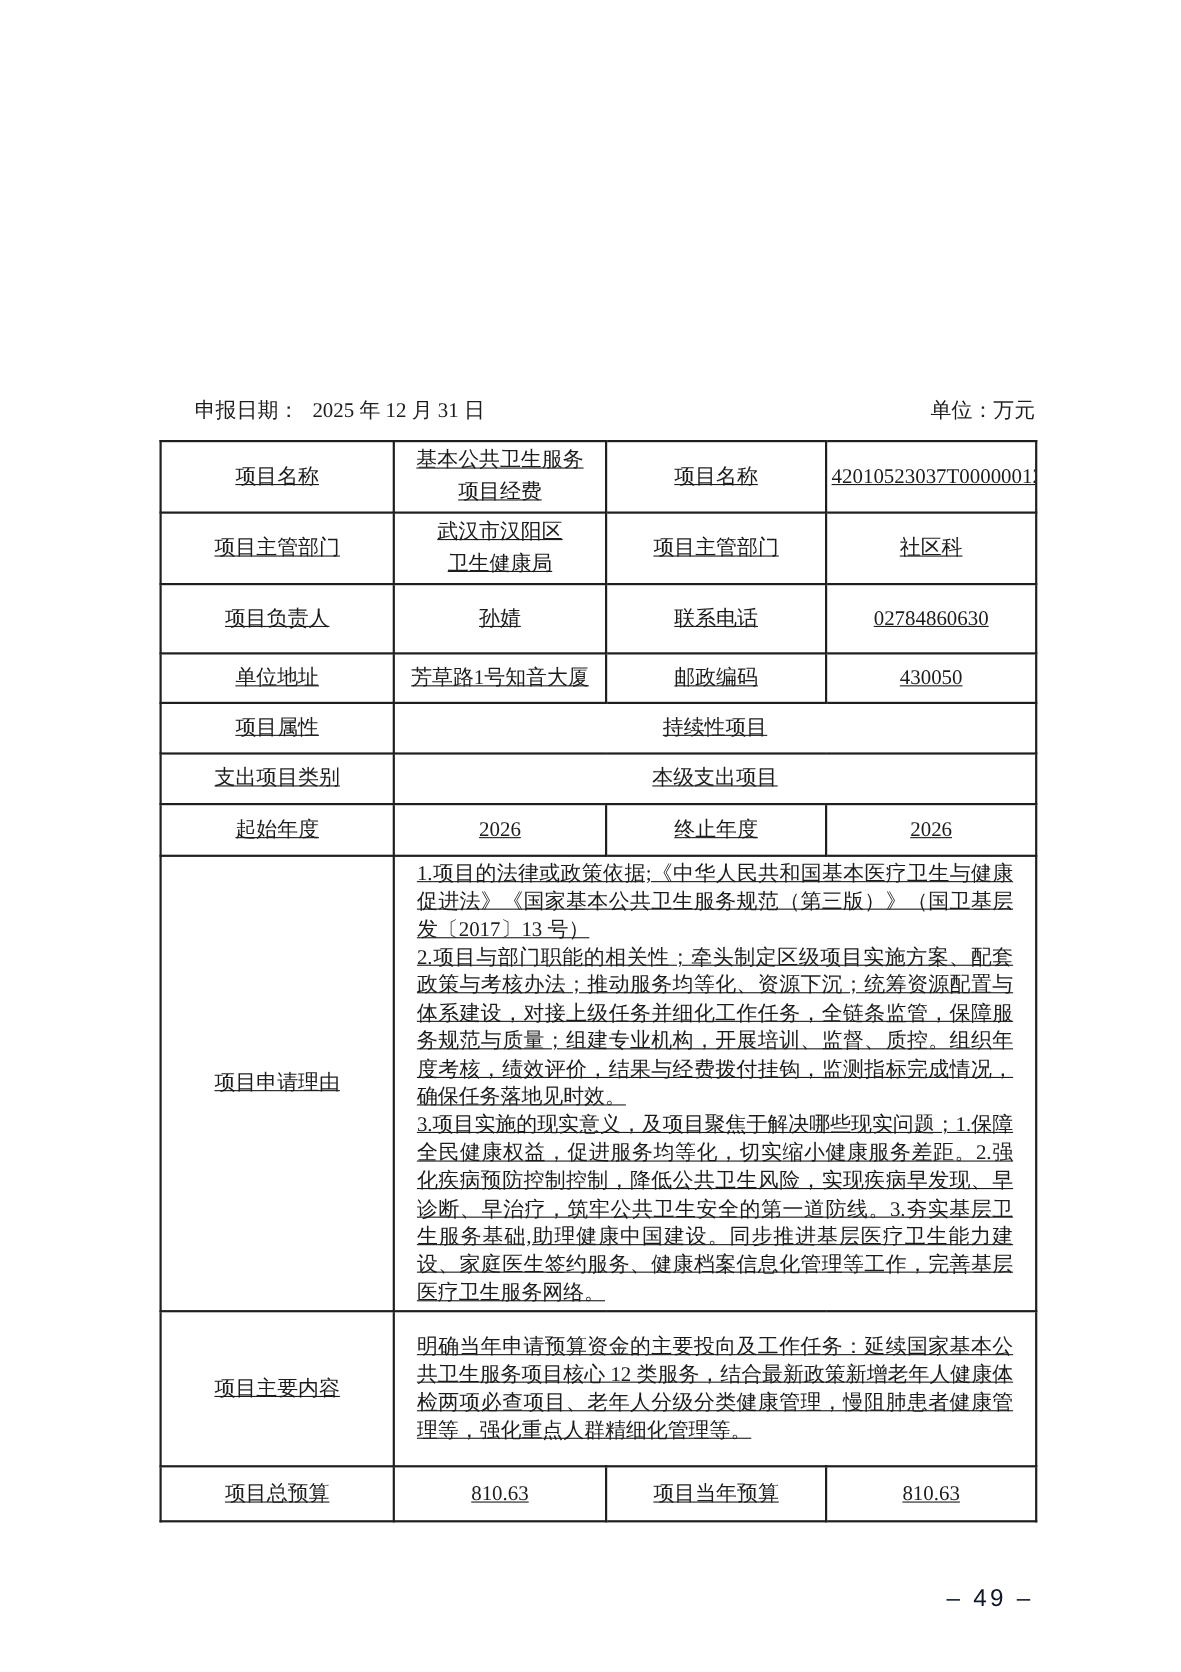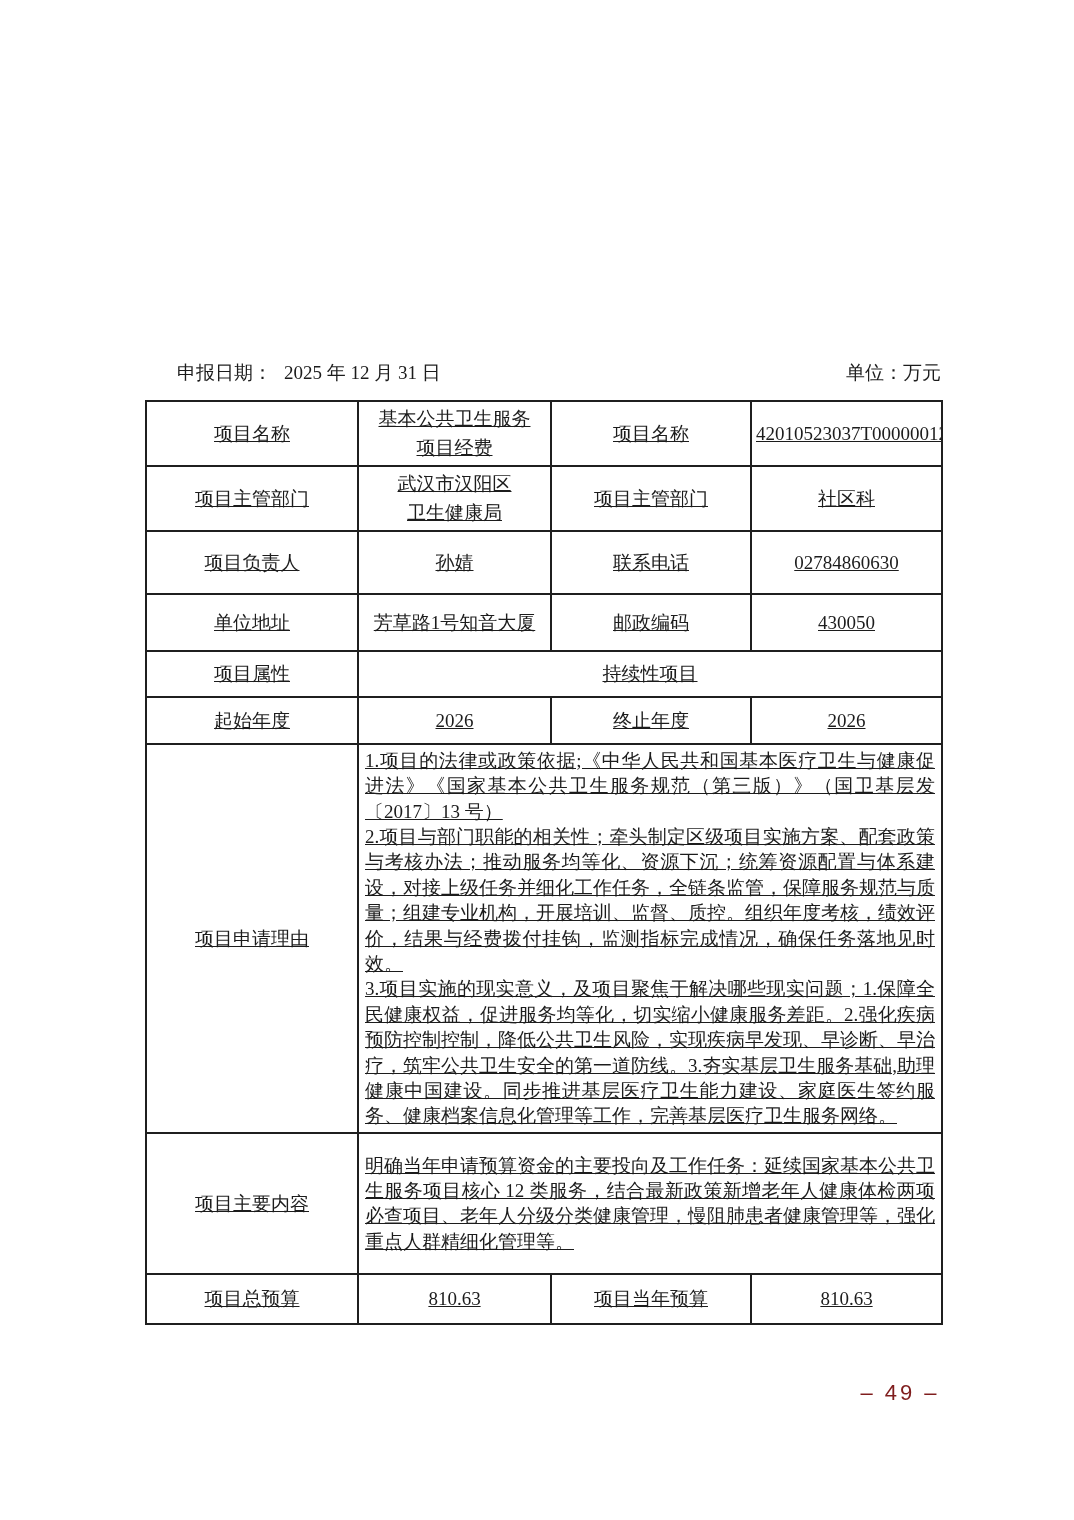--- a/index.html
+++ b/index.html
@@ -32,30 +32,30 @@
   .app-table td{
     border:2px solid #1f1f1f;
     text-align:center;vertical-align:middle;
     font-size:19px;line-height:1.55;
     white-space:pre-line;
     padding:2px 4px;
     overflow:hidden;
   }
   .app-table td.longtext{
     text-align:justify;
-    padding:3px 6px;
+    padding:3px 20px;
     line-height:25.4px;
     vertical-align:middle;
   }
   .code{letter-spacing:0px;}
   .pageno{
-    position:absolute;left:845px;top:1380px;width:110px;
+    position:absolute;left:845px;top:1440px;width:110px;
     text-align:center;
     font-family:"Liberation Sans","DejaVu Sans",sans-serif;
-    font-size:22px;color:#7f1d1d;letter-spacing:3px;
+    font-size:22px;color:#0f172a;letter-spacing:3px;
   }
 </style>
 </head>
 <body>
 
 <div class="page">
 
 
 
   <div class="meta-row">
@@ -86,29 +86,33 @@
 卫生健康局</td>
         <td>项目主管部门</td>
         <td>社区科</td>
       </tr>
       <tr style="height:63px">
         <td>项目负责人</td>
         <td>孙婧</td>
         <td>联系电话</td>
         <td>02784860630</td>
       </tr>
-      <tr style="height:57px">
+      <tr style="height:45px">
         <td>单位地址</td>
         <td>芳草路1号知音大厦</td>
         <td>邮政编码</td>
         <td>430050</td>
       </tr>
       <tr style="height:46px">
         <td>项目属性</td>
         <td colspan="3">持续性项目</td>
+      </tr>
+      <tr style="height:46px">
+        <td>支出项目类别</td>
+        <td colspan="3">本级支出项目</td>
       </tr>
       <tr style="height:47px">
         <td>起始年度</td>
         <td>2026</td>
         <td>终止年度</td>
         <td>2026</td>
       </tr>
       <tr style="height:332px">
         <td>项目申请理由</td>
         <td colspan="3" class="longtext">1.项目的法律或政策依据;《中华人民共和国基本医疗卫生与健康促进法》《国家基本公共卫生服务规范（第三版）》（国卫基层发〔2017〕13 号）

